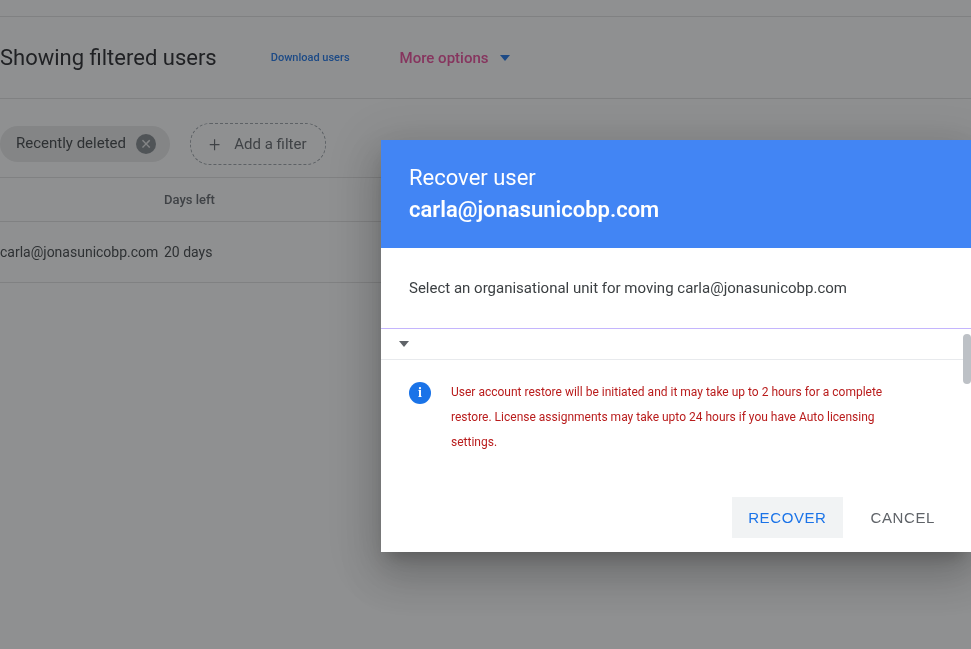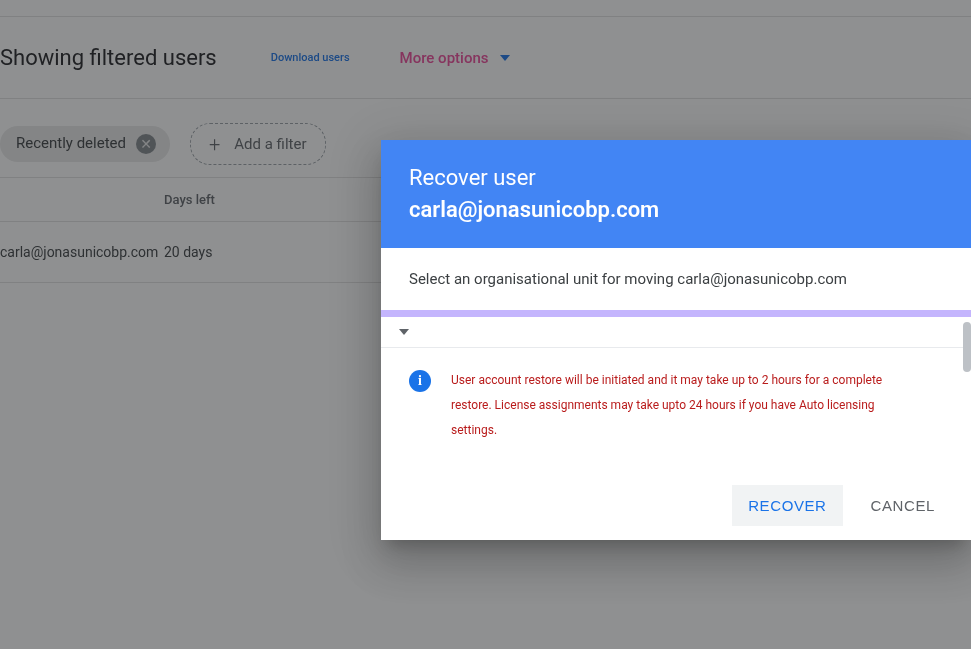--- a/index.html
+++ b/index.html
@@ -141,24 +141,24 @@
     }
     .modal-title {
       font-size: 22px;
       font-weight: 400;
       line-height: 1.45;
     }
     .modal-email {
       font-weight: 600;
     }
     .modal-subtext {
-      padding: 22px 28px;
+      padding: 31px 28px;
       font-size: 15px;
       color: #3c4043;
-      border-bottom: 7px solid #c4b5fd;
+      border-bottom: 1px solid #c4b5fd;
     }
     .org-unit-row {
       display: flex;
       align-items: center;
       padding: 12px 22px 12px 18px;
       border-bottom: 1px solid #e8eaed;
       position: relative;
     }
     .triangle-down {
       width: 0;

